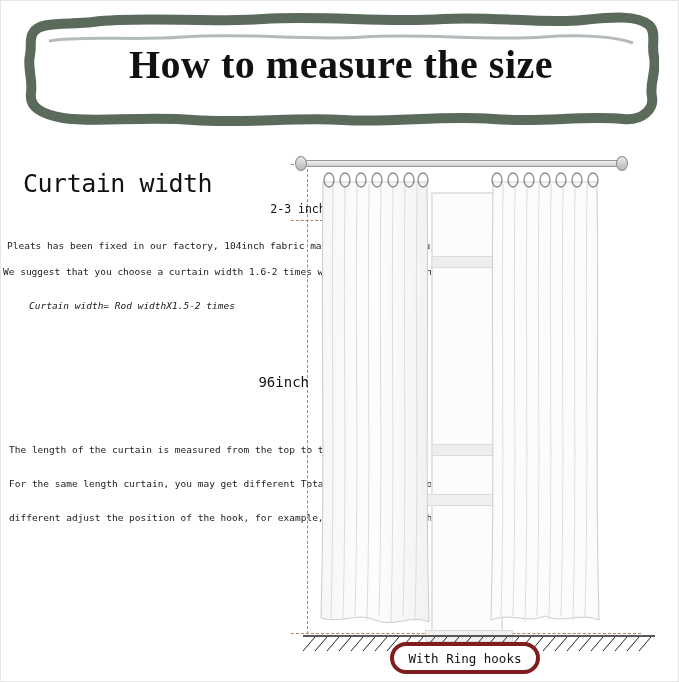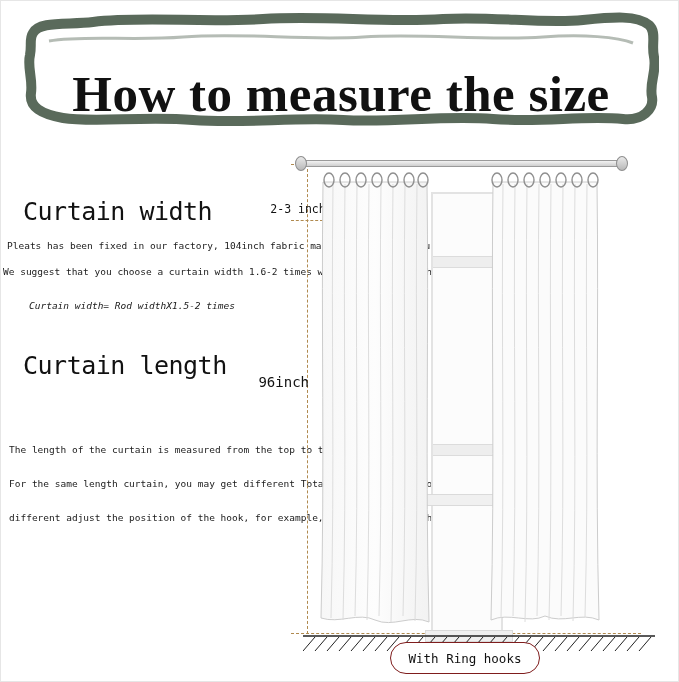--- a/index.html
+++ b/index.html
@@ -21,35 +21,33 @@
   .banner{
     position:absolute;
     left:22px;top:10px;width:636px;height:118px;
   }
   .banner svg{display:block;}
   .title{
     position:absolute;
     left:0;top:30px;width:636px;
     text-align:center;
     font-family:"Liberation Serif", serif;
-    font-size:51px;
+    font-size:40px;
     font-weight:700;
     color:#111;
     letter-spacing:0.5px;
-    margin-top:24px;
   }
 
   
   .lead1{
     position:absolute;left:22px;top:168px;width:260px;
     font-family:"DejaVu Sans Mono", monospace;
     font-size:25px;
     letter-spacing:-0.5px;
     color:#111;
-    margin-top:28px;
   }
   .lead2{
     position:absolute;left:22px;top:350px;width:300px;
     font-family:"DejaVu Sans Mono", monospace;
     font-size:25px;
     letter-spacing:-0.5px;
     color:#111;
   }
   .smallblock{
     position:absolute;
@@ -130,21 +128,21 @@
     font-family:"DejaVu Sans Mono", monospace;
   }
 
   .floor{
     position:absolute;left:22px;top:489px;width:352px;height:22px;
   }
 
   
   .pill{
     position:absolute;left:389px;top:641px;width:150px;height:32px;
-    border:1px solid #7f1d1d;border-radius:16px;
+    border:4px solid #7f1d1d;border-radius:16px;
     display:flex;align-items:center;justify-content:center;
     font-family:"DejaVu Sans Mono", monospace;
     font-size:12.5px;color:#111;background:#fff;
     box-sizing:border-box;
   }
 </style>
 </head>
 <body>
 
 <div class="page">
@@ -161,21 +159,20 @@
     </svg>
     <div class="title">How to measure the size</div>
   </div>
 
   <div class="lead1">Curtain width</div>
 
   <div class="smallblock" id="width-note-1">Pleats has been fixed in our factory, 104inch fabric make 52 inch width curtain</div>
   <div class="smallblock" id="width-note-2">We suggest that you choose a curtain width 1.6-2 times wider than the width of the pole</div>
   <div class="smallblock" id="width-note-3">Curtain width= Rod widthX1.5-2 times</div>
 
-  <div class="lead2">Curtain length</div>
 
   <div class="lenblock">
     <p>The length of the curtain is measured from the top to the bottom</p>
     <p>For the same length curtain, you may get different Total Height (rod to bottom) with</p>
     <p>different adjust the position of the hook, for example, if you hang with hook, the rings at the</p>
   </div>
 
   <div class="diagram">
 
     <div class="vline"></div>

